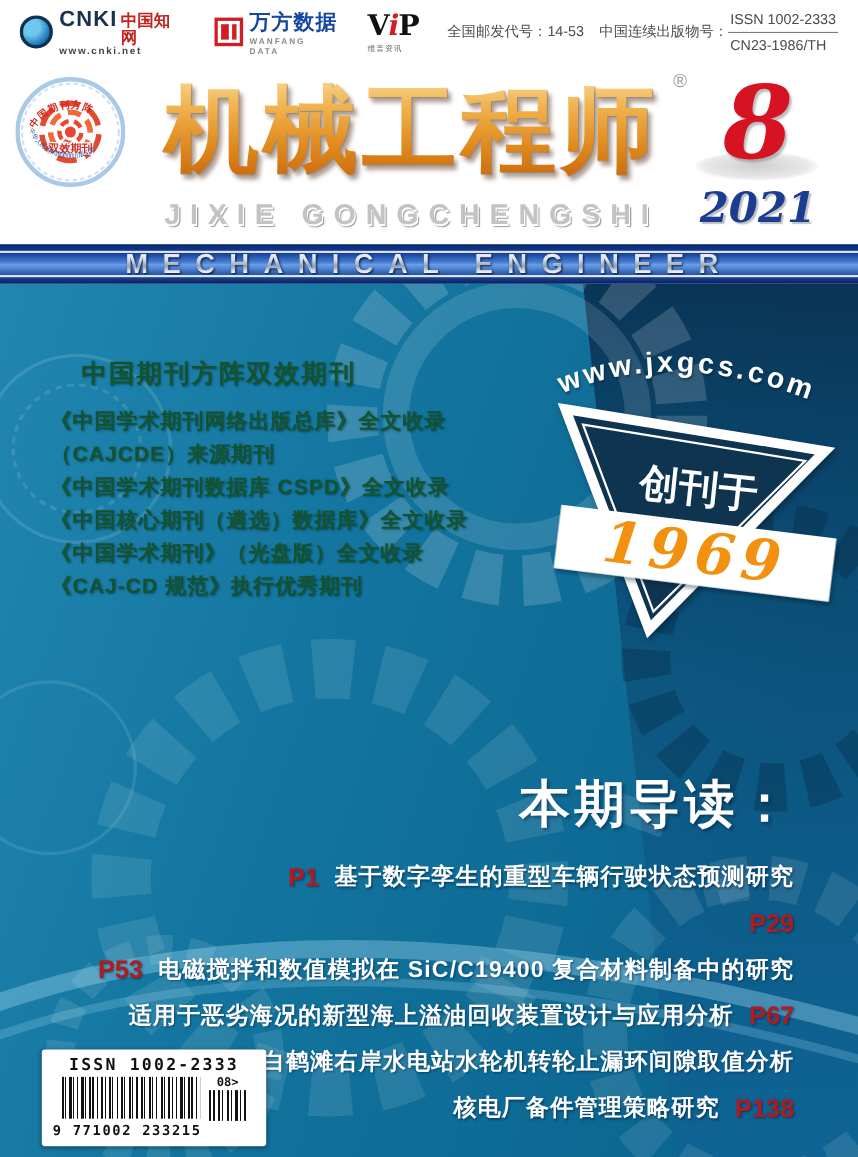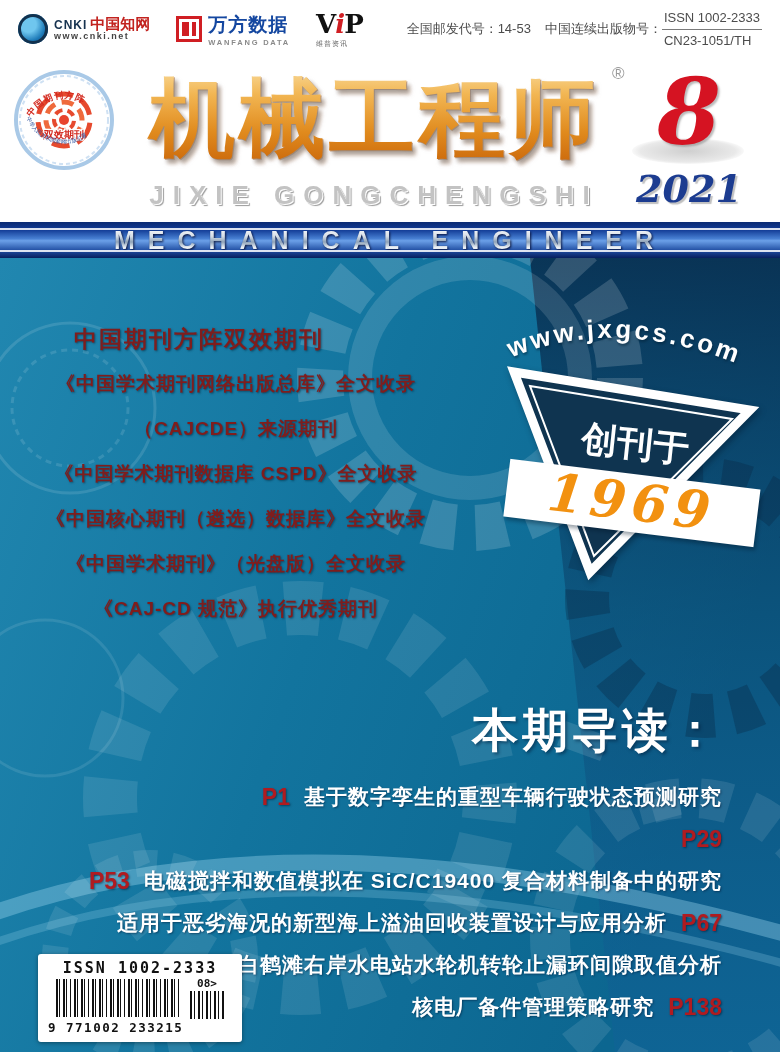--- a/index.html
+++ b/index.html
@@ -7,21 +7,21 @@
          font-family:"Liberation Sans",sans-serif;background:#fff;}
   
   .pubstrip{position:absolute;left:0;top:0;width:780px;height:58px;background:#fff;
             display:flex;align-items:center;padding:0 18px;box-sizing:border-box;gap:26px;}
   .logo{display:flex;align-items:center;gap:6px;}
   .cnki-globe{width:30px;height:30px;border-radius:50%;
       background:radial-gradient(circle at 35% 35%,#6fc6ee 0 28%,#1d7ab8 60%,#0c2f55 100%);
       box-shadow:inset 0 0 0 3px #12314e;}
   .cnki-txt{line-height:1;}
   .cnki-row{display:flex;align-items:baseline;gap:3px;}
-  .cnki-latin{font-weight:bold;font-size:12px;color:#16324f;letter-spacing:1px;}
+  .cnki-latin{font-weight:bold;font-size:20px;color:#16324f;letter-spacing:1px;}
   .cnki-cn{color:#c2231f;font-size:15px;font-weight:bold;font-family:"DejaVu Serif",serif;}
   .cnki-url{font-size:9px;color:#444;letter-spacing:1.5px;font-weight:bold;}
   .wf-mark{width:26px;height:26px;border:3px solid #d01e23;box-sizing:border-box;position:relative;}
   .wf-mark:before{content:"";position:absolute;left:3px;top:3px;right:10px;bottom:3px;background:#d01e23;}
   .wf-mark:after{content:"";position:absolute;right:3px;top:3px;width:4px;bottom:3px;background:#d01e23;}
   .wf-cn{color:#1447a0;font-size:19px;font-weight:900;letter-spacing:1px;}
   .wf-en{font-size:7.5px;color:#8a8a8a;letter-spacing:1.8px;font-weight:bold;}
   .vip-latin{font-family:"DejaVu Serif",serif;font-weight:900;font-size:26px;color:#111;letter-spacing:-1px;}
   .vip-latin .i{color:#d01e23;font-style:italic;}
   .vip-cn{font-size:7px;color:#666;letter-spacing:1px;}
@@ -57,24 +57,24 @@
       display:flex;align-items:center;justify-content:center;}
   .band:before,.band:after{content:"";position:absolute;left:0;width:780px;height:2px;background:rgba(255,255,255,.85);}
   .band:before{top:6px;} .band:after{bottom:6px;}
   .band-text{font-size:25px;font-weight:bold;letter-spacing:13px;white-space:nowrap;
       background:linear-gradient(180deg,#ffffff 0%,#d7dfe8 35%,#8fa3b8 55%,#eef3f8 75%,#b9c6d4 100%);
       -webkit-background-clip:text;background-clip:text;color:transparent;
       filter:drop-shadow(1px 1px 1px rgba(0,0,30,.8));}
   
   .main{position:absolute;left:0;top:258px;width:780px;height:794px;overflow:hidden;}
   .bg{position:absolute;left:0;top:0;}
-  .accolades{position:absolute;left:46px;top:66px;color:#7f1d1d;
+  .accolades{position:absolute;left:46px;top:66px;color:#14532d;
       text-shadow:1px 1px 2px rgba(0,40,60,.55);}
   .acc-heading{font-size:23px;font-weight:900;letter-spacing:2px;margin:0 0 14px 28px;}
-  .acc-list{display:flex;flex-direction:column;gap:15px;text-align:center;}
+  .acc-list{display:flex;flex-direction:column;gap:0;}
   .acc-item{font-size:19px;font-weight:700;letter-spacing:1px;line-height:30px;white-space:nowrap;}
   
   .badge{position:absolute;left:492px;top:36px;width:288px;height:310px;}
   
   .toc{position:absolute;right:58px;top:442px;text-align:right;color:#fff;}
   .toc-heading{font-size:46px;font-weight:900;letter-spacing:4px;
       text-shadow:2px 2px 3px rgba(0,30,60,.5);margin:0 0 14px 0;white-space:nowrap;}
   .toc-list{display:flex;flex-direction:column;}
   .toc-row{display:flex;justify-content:flex-end;align-items:baseline;column-gap:14px;
       height:42px;align-items:center;white-space:nowrap;}
@@ -126,21 +126,21 @@
         <div class="vip-latin"><span>V</span><span class="i">i</span><span>P</span></div>
         <div class="vip-cn">维普资讯</div>
       </div>
     </div>
     <div class="post-info">
       <span><span>全国邮发代号：</span><span>14-53</span></span>
       <span class="serial">
         <span>中国连续出版物号：</span>
         <span class="issn-stack">
           <span class="top">ISSN 1002-2333</span>
-          <span class="bot">CN23-1051/TH</span>
+          <span class="bot">CN23-1986/TH</span>
         </span>
       </span>
     </div>
   </div>
 
   <div class="masthead">
     <svg class="seal" width="100" height="100" viewBox="0 0 100 100">
       <defs>
         <path id="sealTop" d="M 14 54 A 38 38 0 0 1 86 54" fill="none"></path>
         <path id="sealBot" d="M 12 46 A 40 40 0 0 0 88 46" fill="none"></path>

